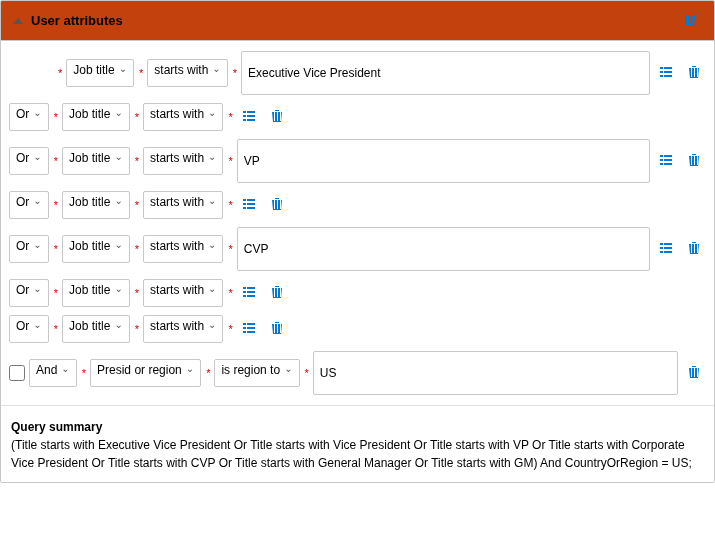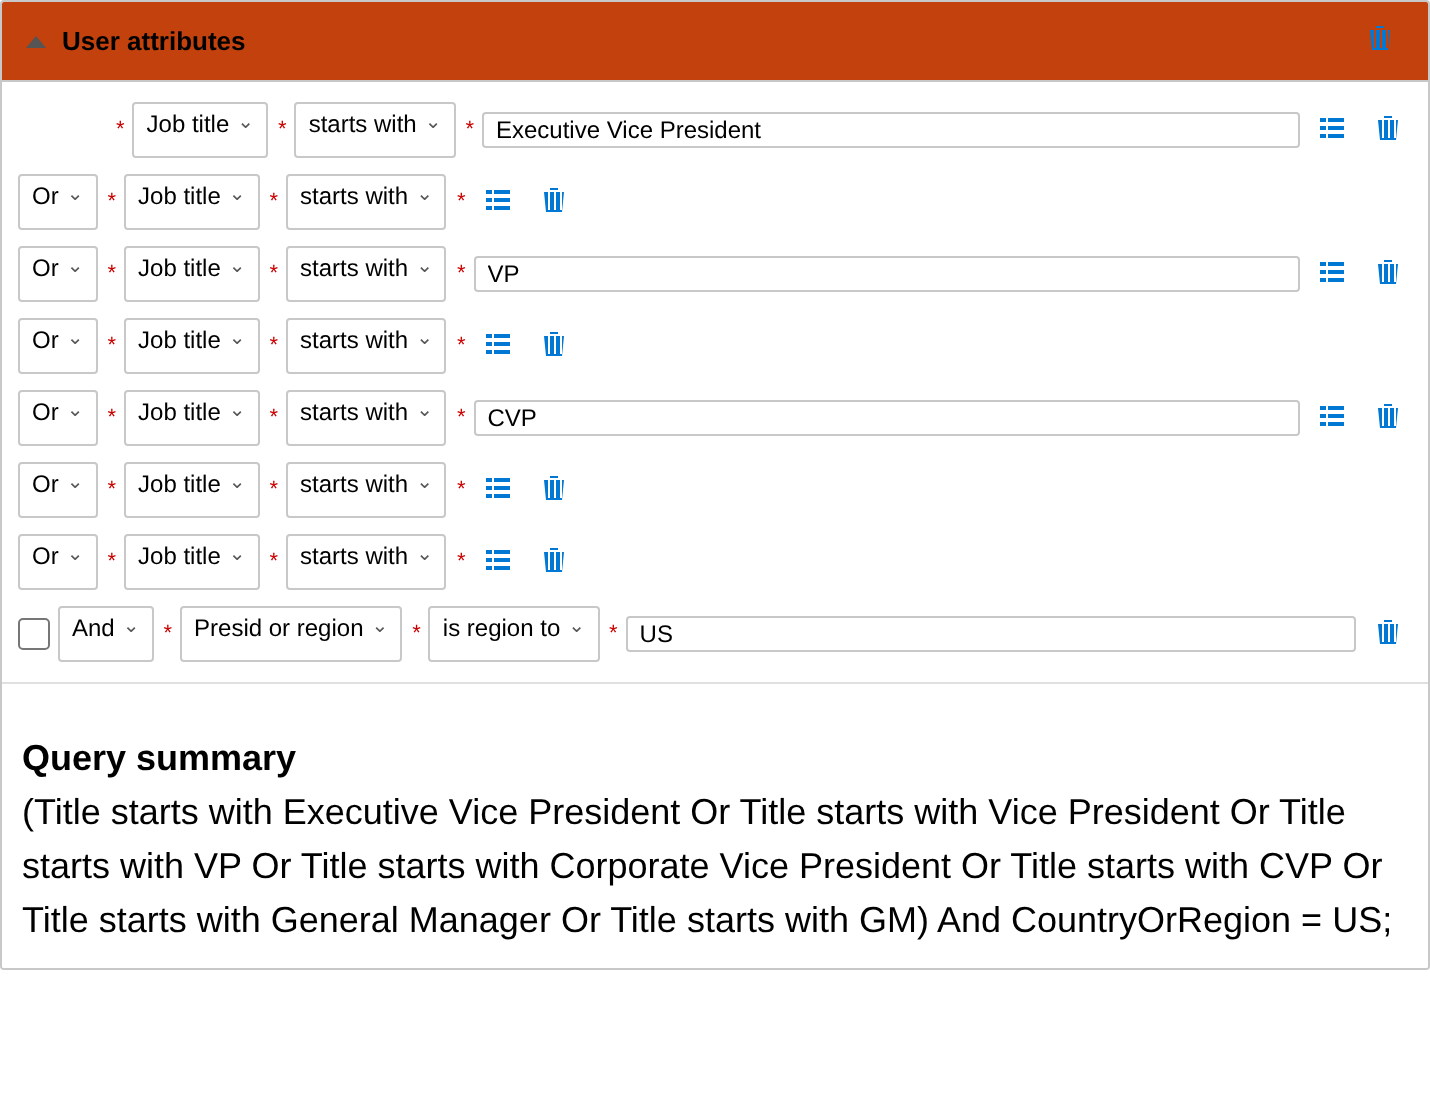--- a/index.html
+++ b/index.html
@@ -65,21 +65,21 @@
     }
     .req-star {
       color: #c00;
       font-size: 11px;
       margin-left: 1px;
     }
     .text-input {
       border: 1px solid #c8c8c8;
       border-radius: 2px;
       padding: 3px 6px;
-      height: 18px;
+      height: 44px;
       font-size: 12px;
       flex: 1;
       min-width: 0;
     }
     .trash-icon {
       color: #0078d4;
       cursor: pointer;
       font-size: 14px;
       padding: 2px 4px;
     }
@@ -91,24 +91,24 @@
     }
     .checkbox {
       width: 16px;
       height: 16px;
       border: 1px solid #c8c8c8;
       border-radius: 2px;
       background: #fff;
       cursor: pointer;
     }
     .query-summary {
-      padding: 24px 10px 10px 10px;
+      padding: 12px 10px 10px 10px;
       border-top: 1px solid #e0e0e0;
       background: #fff;
-      font-size: 18px;
+      font-size: 12px;
       line-height: 1.5;
     }
     .query-summary strong {
       font-weight: 700;
     }
     
     .trash-svg {
       width: 16px;
       height: 16px;
       fill: #0078d4;

